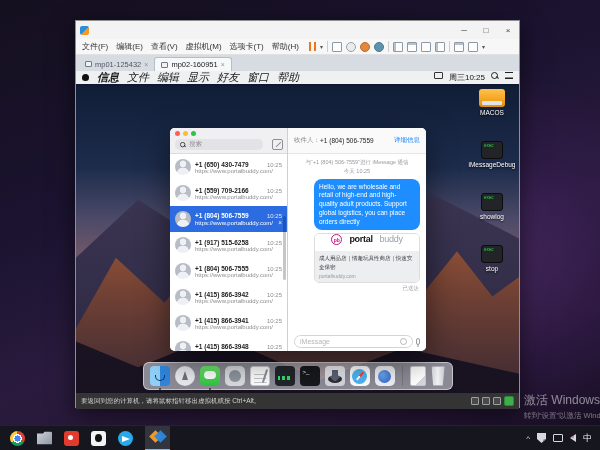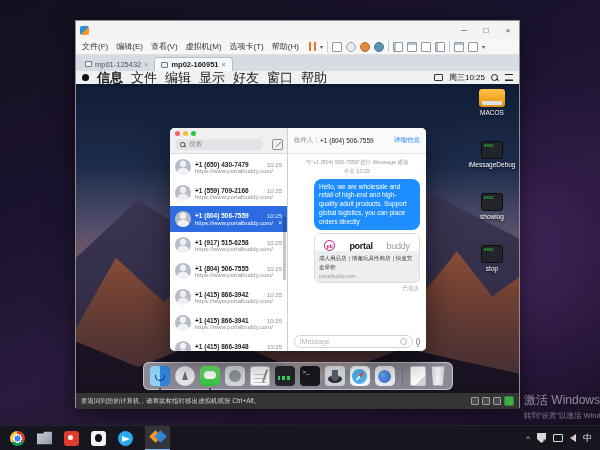--- a/index.html
+++ b/index.html
@@ -31,31 +31,31 @@
   .tb-circ.orange { background:#e2883c; border-color:#c06a27; }
   .tb-circ.teal { background:#5f93ad; border-color:#447991; }
   .tb-sep { width:1px; height:11px; background:#ccc; }
   .tb-sq.inner { box-shadow:inset 2px 0 0 #b8c2ca; }
   .tb-sq.lines { box-shadow:inset 0 2px 0 #b8c2ca; }
 
   .vmw-tabs { height:16px; background:#d6dce1; display:flex; align-items:flex-end; padding-left:3px; }
   .vm-tab { height:14px; display:flex; align-items:center; gap:3px; padding:0 6px; font-size:7.5px; color:#556; }
   .vm-tab .tabicon { width:7px; height:6px; border:1px solid #6c7a85; border-radius:1px; background:#eef2f5; }
   .vm-tab .tclose { font-size:7px; color:#8a949c; }
-  .vm-tab.active { background:#f6f8fa; border:1px solid #b4bec6; border-bottom:none; border-radius:3px 3px 0 0; color:#1c1c1c; font-weight:bold; }
+  .vm-tab.active { background:#f6f8fa; border:1px solid #b4bec6; border-bottom:none; border-radius:3px 3px 0 0; color:#1c1c1c; font-weight:normal; }
 
   
   .vm-screen { position:relative; height:322px; overflow:hidden; background:#1a2740; }
   .mac-menubar { position:absolute; z-index:40; top:0; left:0; right:0; height:13px;
     background:rgba(249,249,250,.96); display:flex; align-items:center; padding:0 6px; gap:8px;
     box-shadow:0 1px 2px rgba(0,0,0,.25); }
   .apple { width:7px; height:7px; background:#111; border-radius:50% 50% 46% 46%; }
-  .mac-mi { font-size:13px; color:#1a1a1a; white-space:nowrap; }
+  .mac-mi { font-size:11px; color:#1a1a1a; white-space:nowrap;font-style:italic; }
   .mac-mi.b { font-weight:bold; }
-  .mac-right { margin-left:auto; display:flex; align-items:center; gap:6px;padding-left:36px; }
+  .mac-right { margin-left:auto; display:flex; align-items:flex-start; gap:6px;padding-left:36px; }
   .kbd-ic { width:9px; height:7px; border:1px solid #333; border-radius:1px; }
   .mac-clock { font-size:8px; color:#111; white-space:nowrap; }
   .mag { position:relative; width:8px; height:8px; }
   .mag::before { content:""; position:absolute; left:0; top:0; width:5px; height:5px; border:1px solid #222; border-radius:50%; }
   .mag::after { content:""; position:absolute; left:5px; top:5px; width:3px; height:1px; background:#222; transform:rotate(45deg); }
   .nc-ic { width:8px; height:7px; border-top:1.5px solid #222; border-bottom:1.5px solid #222; box-shadow:0 -0.5px #222 inset; }
 
   .wallpaper { position:absolute; inset:0; }
   .wp-sky { position:absolute; inset:0;
     background:linear-gradient(180deg,#0f1b33 0%,#1d2c4c 30%,#4c4a68 46%,#6d5668 56%,#463751 70%,#241c2e 100%); }
@@ -113,21 +113,21 @@
   .msg-chat { flex:1; display:flex; flex-direction:column; background:#fff; }
   .chat-head { height:26px; background:#fafafa; border-bottom:1px solid #e6e6e8; display:flex; align-items:center; padding:0 6px; }
   .to-label { font-size:6.5px; color:#8e8e93; }
   .to-value { font-size:6.5px; color:#1c1c1e; }
   .details { margin-left:auto; font-size:6.5px; color:#0a7bff; }
   .chat-body { flex:1; display:flex; flex-direction:column; padding:4px 6px 3px; overflow:hidden; }
   .sysline { text-align:center; font-size:5.5px; color:#9a9aa0; line-height:1.6; }
   .bubble { align-self:flex-end; max-width:106px; background:#1d8dff; color:#fff; font-size:6.5px; line-height:1.35;
     padding:4px 5px; border-radius:8px; margin-top:3px; }
   .card { align-self:flex-end; width:106px; margin-top:3px; border:1px solid #ddd; border-radius:5px; overflow:hidden; background:#fff; }
-  .card-logo { height:17px; display:flex; align-items:flex-end; justify-content:center; gap:14px; background:#fff; }
+  .card-logo { height:17px; display:flex; align-items:flex-start; justify-content:center; gap:7px; background:#fff; }
   .pb-circle { width:11px; height:11px; border:1.4px solid #c2187e; border-radius:50%; display:flex; align-items:center; justify-content:center;
     font-size:5px; font-weight:bold; color:#c2187e; }
   .brand-b { font-size:9px; font-weight:800; color:#141414; letter-spacing:-.3px; }
   .brand-l { font-size:9px; color:#9aa2ac; letter-spacing:-.3px; }
   .card-body { background:#eceef0; padding:3px 4px 3px; }
   .card-desc { font-size:5.5px; color:#3a3a3e; line-height:1.5; }
   .card-url { font-size:5px; color:#98989d; margin-top:2px; }
   .delivered { align-self:flex-end; font-size:5.5px; color:#9a9aa0; margin-top:2px; margin-right:1px; }
   .input-row { margin-top:auto; display:flex; align-items:center; gap:3px; padding-top:2px; }
   .input-pill { flex:1; height:13px; border:1px solid #d4d4d8; border-radius:7px; display:flex; align-items:center; padding:0 5px; background:#fff; }

